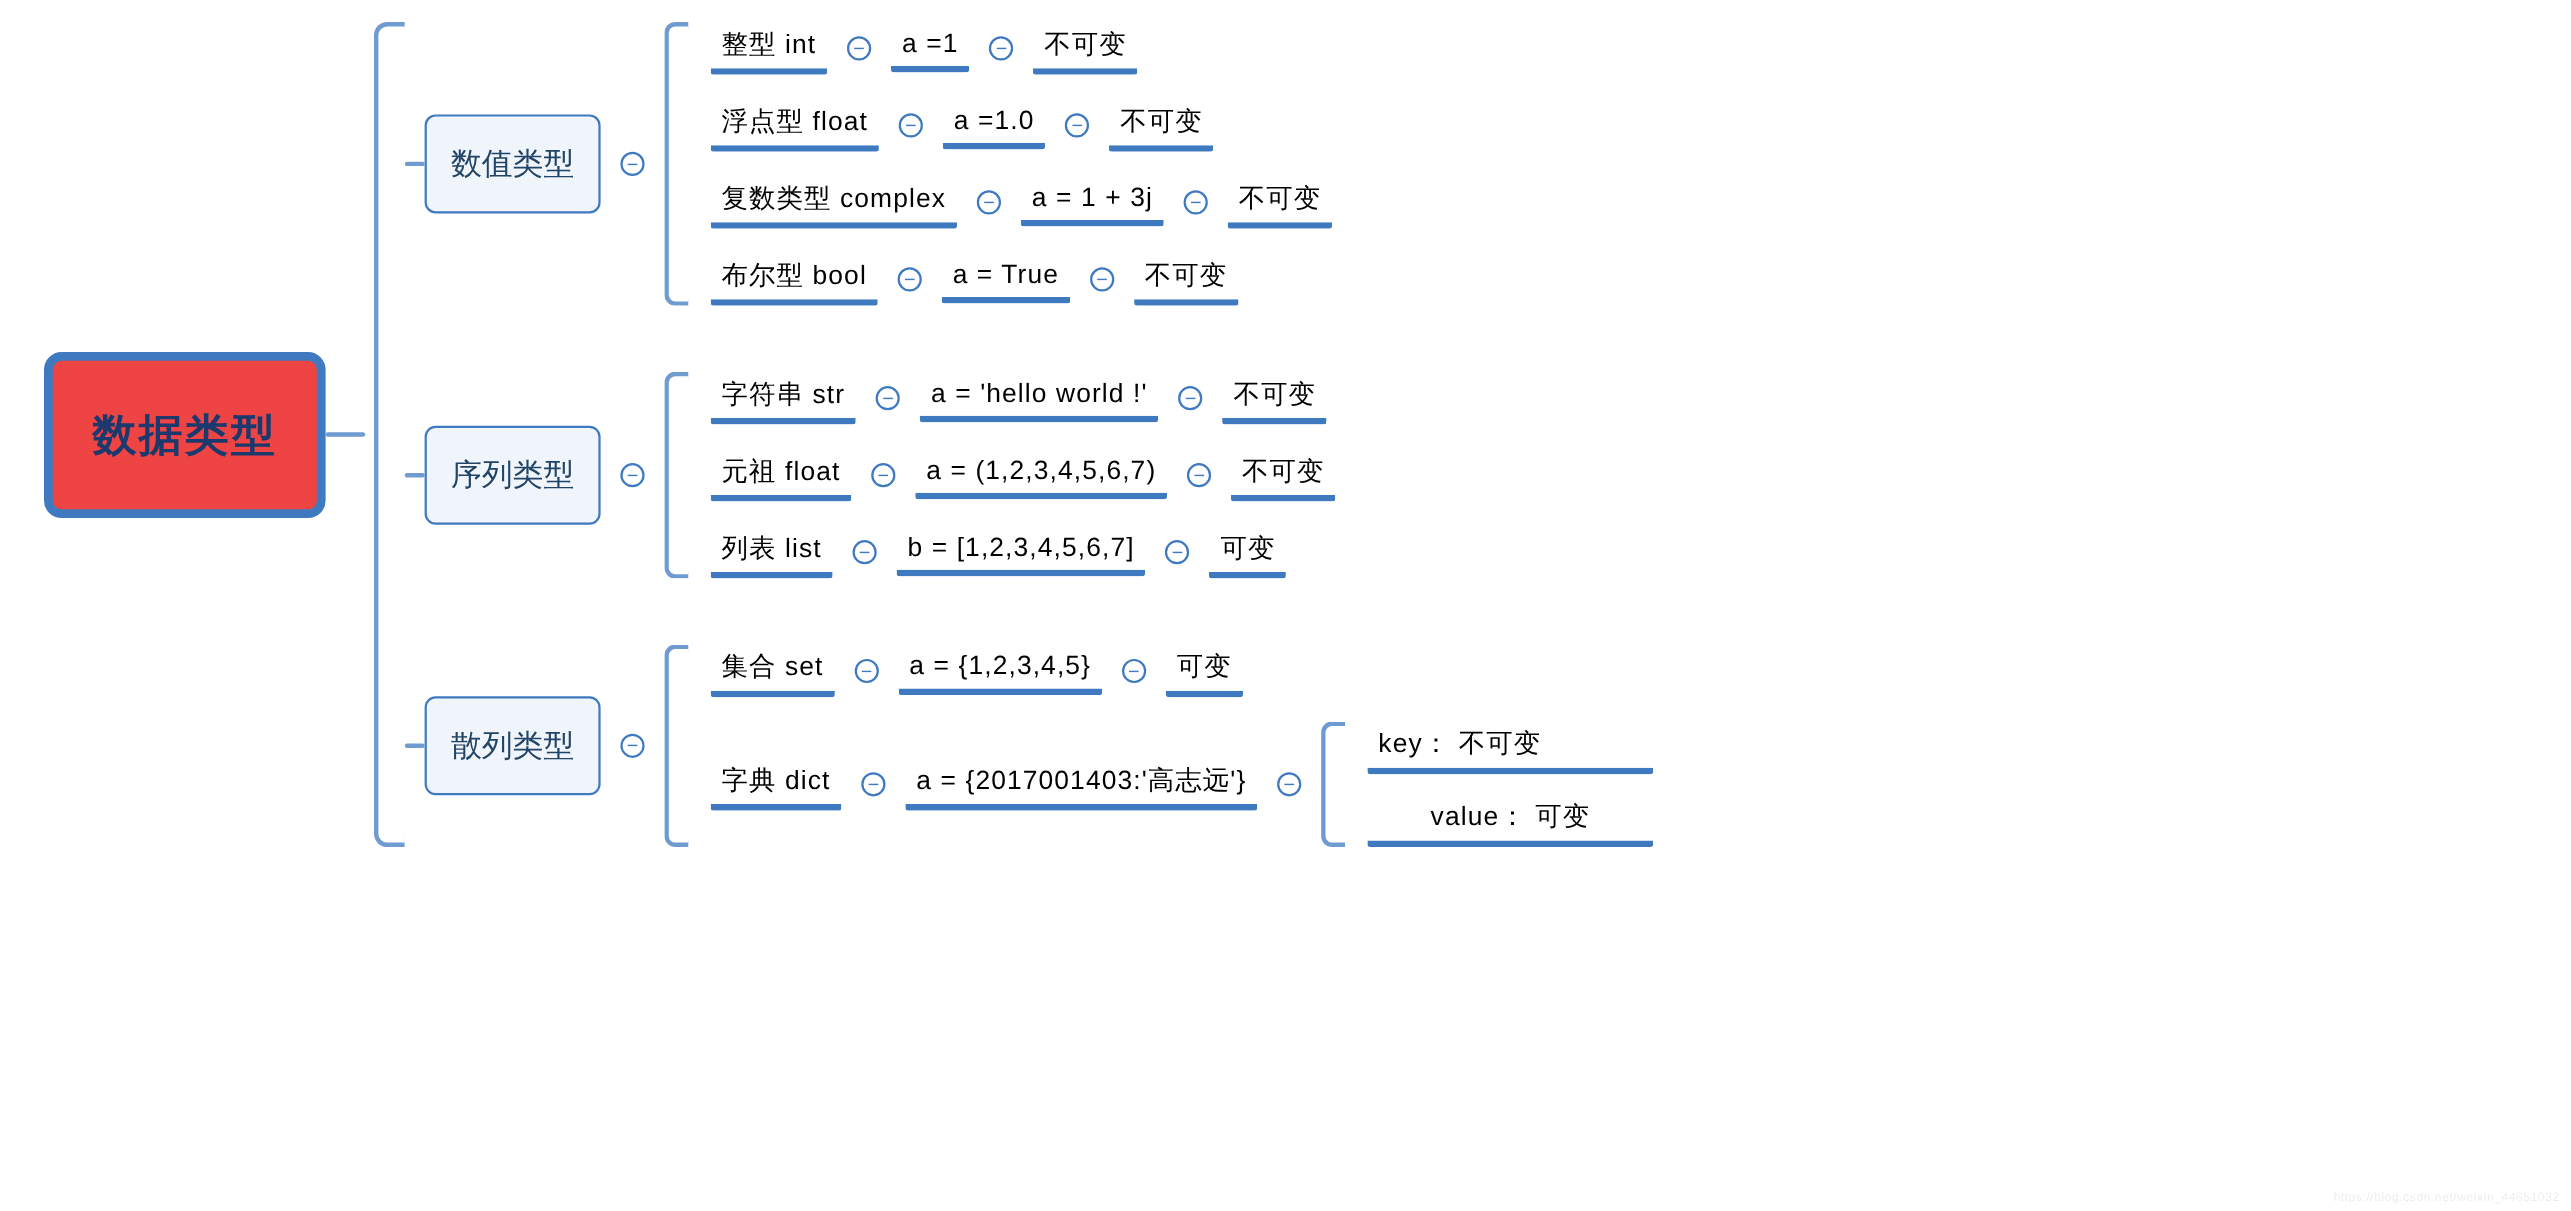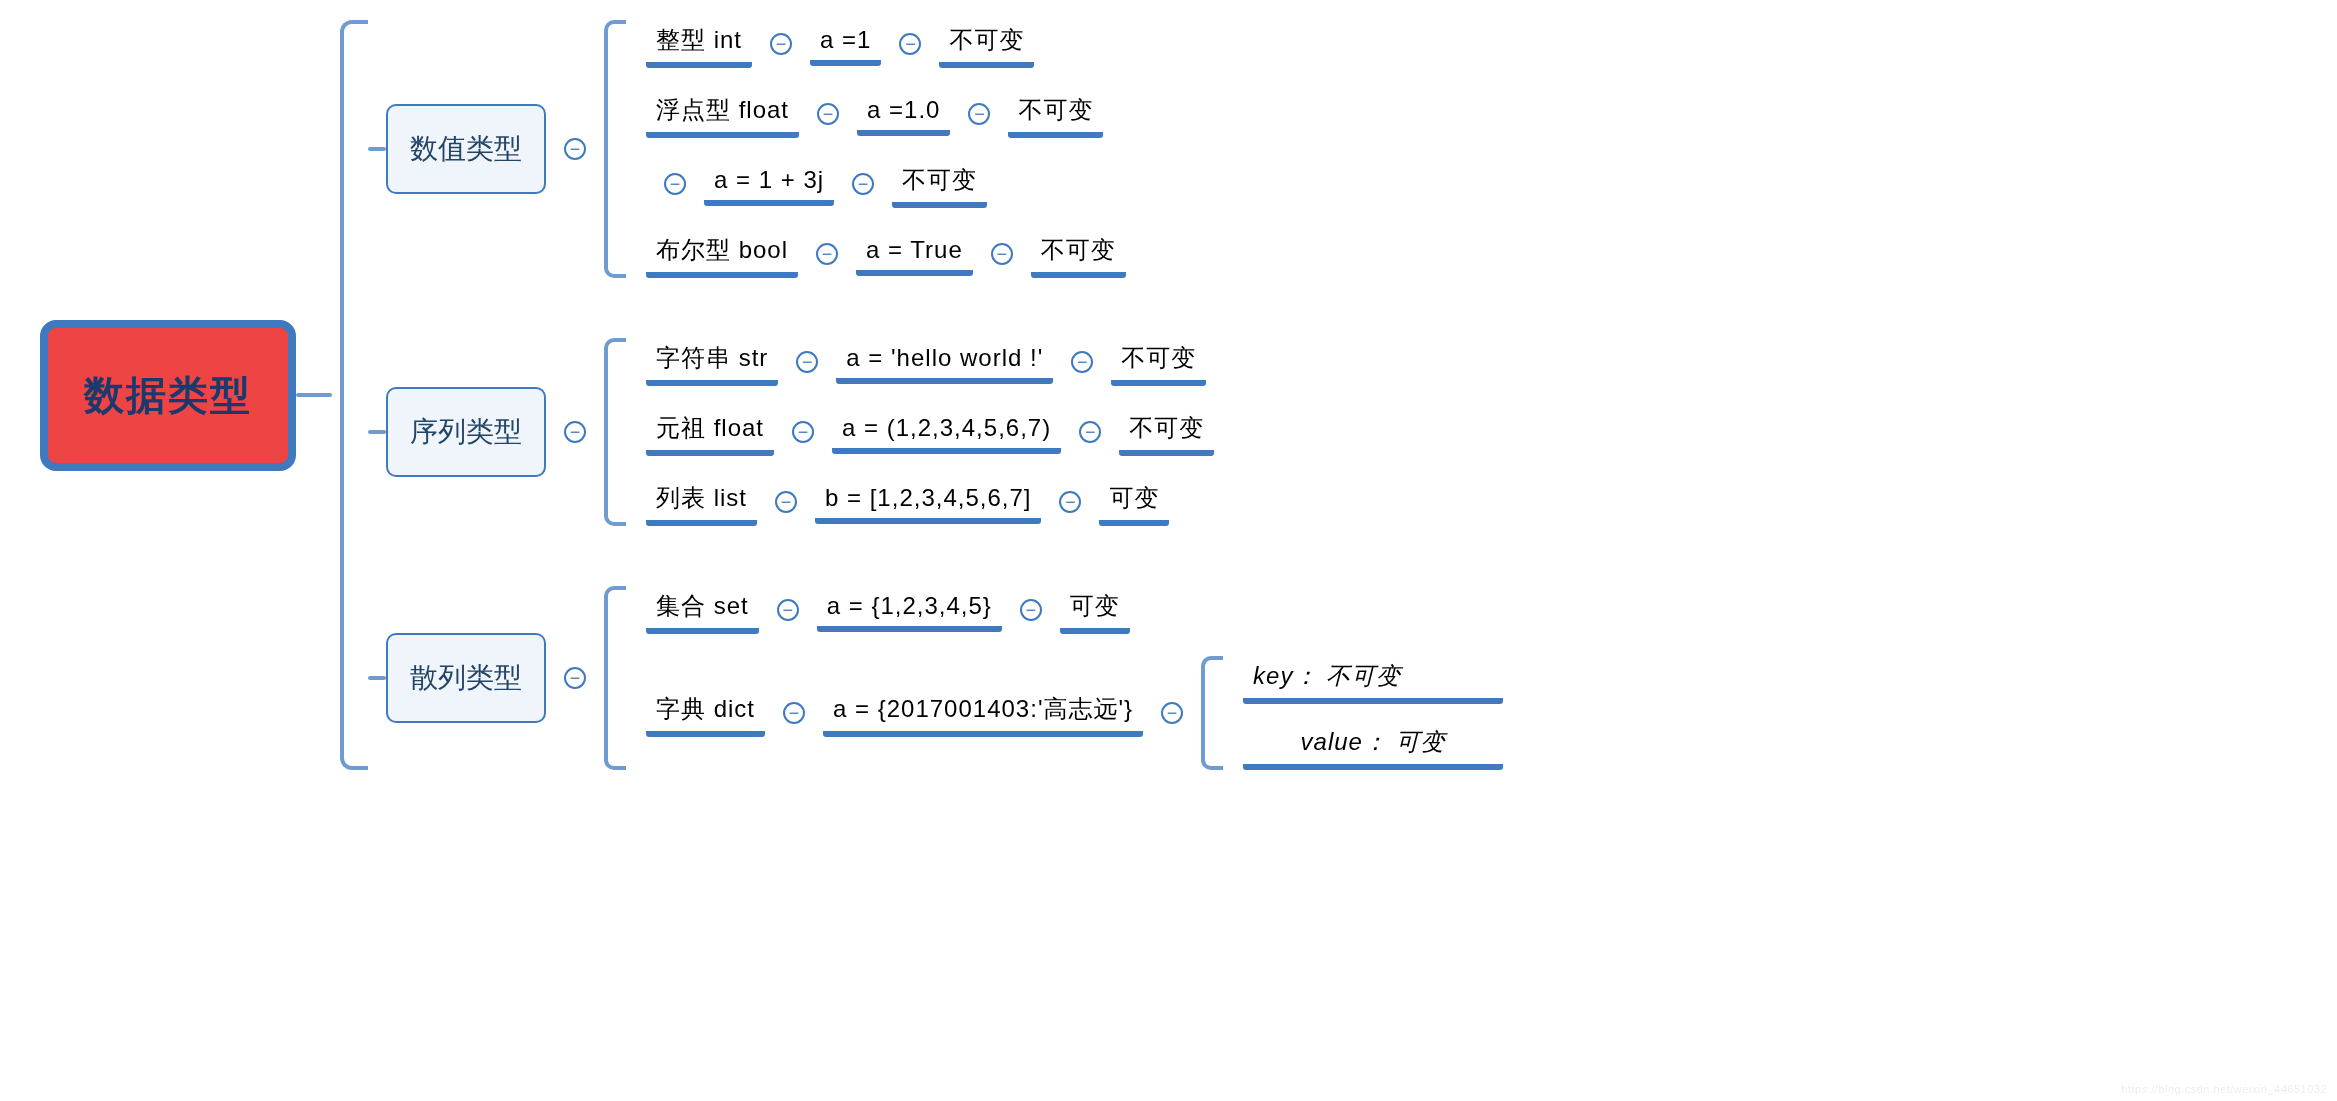--- a/index.html
+++ b/index.html
@@ -155,20 +155,21 @@
               <div class="leaf-row">
                 <div class="spacer-in-bracket"></div>
                 <span class="uline">浮点型  float</span>
                 <span class="minus">−</span>
                 <span class="uline">a =1.0</span>
                 <span class="minus">−</span>
                 <span class="uline">不可变</span>
               </div>
               <div class="leaf-row">
                 <div class="spacer-in-bracket"></div>
+                <span class="uline">复数类型  complex</span>
                 <span class="minus">−</span>
                 <span class="uline">a = 1 + 3j</span>
                 <span class="minus">−</span>
                 <span class="uline">不可变</span>
               </div>
               <div class="leaf-row">
                 <div class="spacer-in-bracket"></div>
                 <span class="uline">布尔型  bool</span>
                 <span class="minus">−</span>
                 <span class="uline">a = True</span>
@@ -226,21 +227,21 @@
                 <span class="uline">a = {1,2,3,4,5}</span>
                 <span class="minus">−</span>
                 <span class="uline">可变</span>
               </div>
               <div class="leaf-row">
                 <div class="spacer-in-bracket"></div>
                 <span class="uline">字典  dict</span>
                 <span class="minus">−</span>
                 <span class="uline">a = {2017001403:'高志远'}</span>
                 <span class="minus">−</span>
-                <div style="display: flex; align-items: stretch; font-style: italic;">
+                <div style="display: flex; align-items: stretch;">
                   <div class="subbracket"></div>
                   <div class="leafcol" style="gap: 18px;">
                     <div class="leaf-row">
                       <div class="spacer-in-bracket"></div>
                       <span class="uline" style="min-width: 260px;">key：   不可变</span>
                     </div>
                     <div class="leaf-row">
                       <div class="spacer-in-bracket"></div>
                       <span class="uline" style="min-width: 260px; text-align: center;">value：   可变</span>
                     </div>

